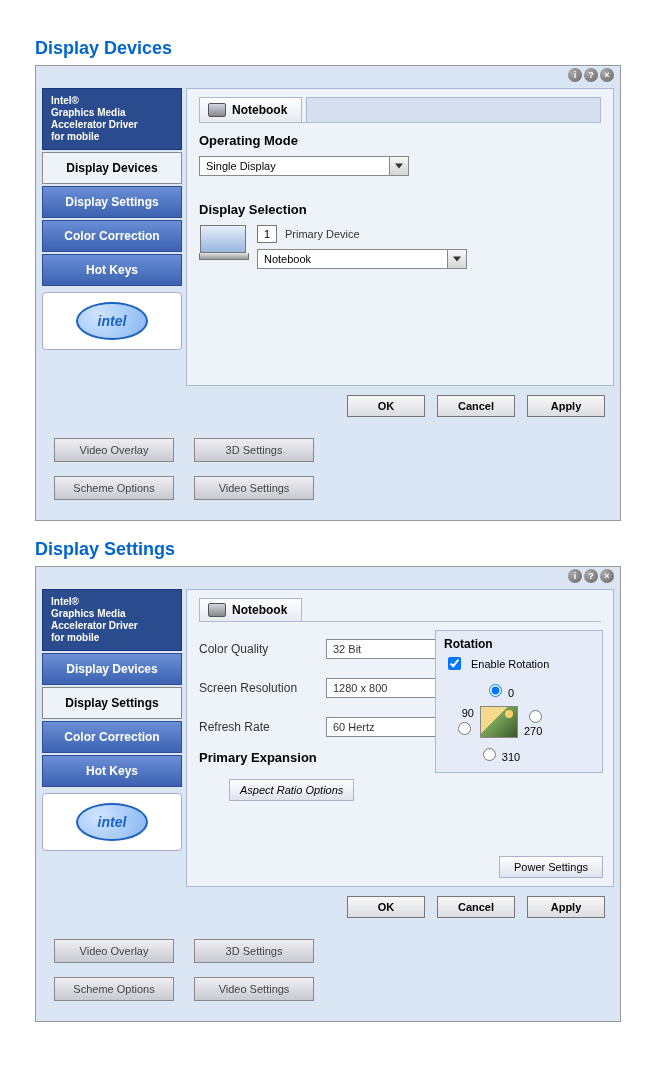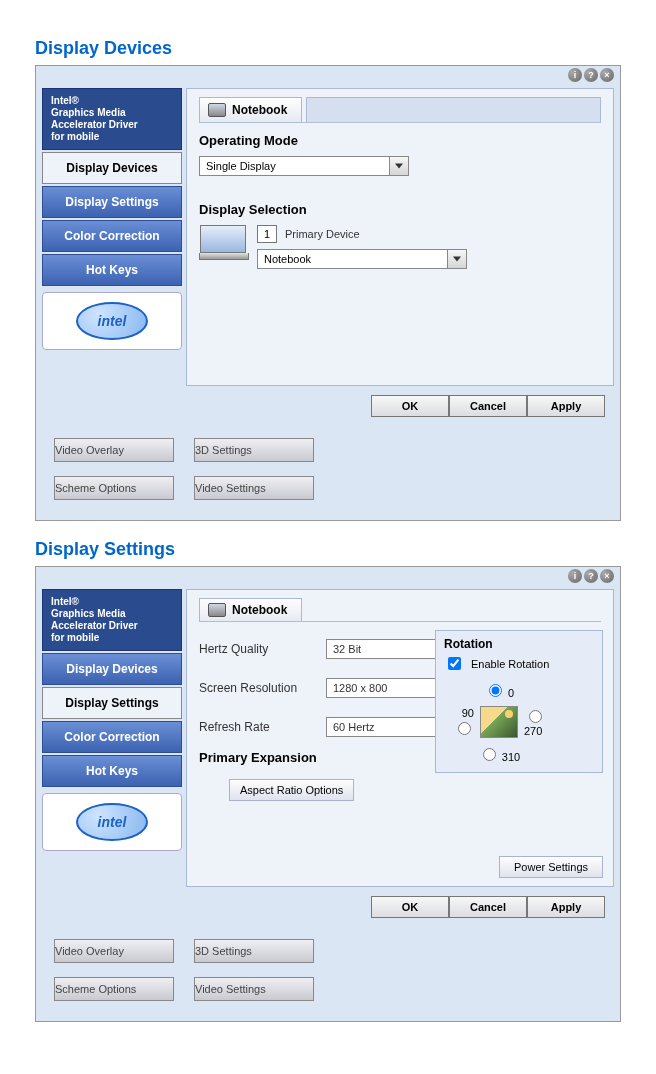--- a/index.html
+++ b/index.html
@@ -202,21 +202,21 @@
     text-align: center;
     font-size: 11px;
     line-height: 16px;
   }
   .pd-label { font-size: 11px; color: #333; }
   .button-row {
     position: absolute;
     right: 8px;
     bottom: -32px;
     display: flex;
-    gap: 0;
+    gap: 12px;
     justify-content: flex-end;
   }
   .action-btn {
     width: 76px;
     background: linear-gradient(#f7f7f7, #dcdde1);
     border: 1px solid #777;
     font-size: 11px;
     text-align: center;
     padding: 4px 0;
     font-weight: bold;
@@ -227,21 +227,21 @@
     grid-template-columns: 120px 120px;
     gap: 14px 20px;
     margin-top: 44px;
     padding: 8px 12px 14px 12px;
   }
   .gray-btn {
     background: linear-gradient(#efeff3, #c9cad1);
     border: 1px solid #888;
     font-size: 11px;
     color: #444;
-    text-align: left;
+    text-align: center;
     padding: 5px 0;
     cursor: pointer;
   }
   .settings-row {
     display: flex;
     align-items: center;
     gap: 10px;
     margin: 5px 0;
     font-size: 12px;
     color: #333;
@@ -294,20 +294,21 @@
     cursor:pointer;
   }
   .asp-btn {
     background: linear-gradient(#fefefe,#dfe3ee);
     border: 1px solid #aab3c9;
     font-size: 11px;
     padding: 4px 10px;
     margin: 6px 0 12px 30px;
     display:inline-block;
     cursor:pointer;
+    font-style:italic;
   }
 </style>
 </head>
 <body>
 
 <div class="section-title">Display Devices</div>
 
 <div class="panel">
   <div class="titlebar-ctrls">
     <div>i</div>
@@ -412,21 +413,21 @@
 
     <div class="content-area" style="min-height:280px;">
       <div class="tab-row">
         <div class="tab">
           <span class="nb-icon"></span>
           <span>Notebook</span>
         </div>
       </div>
 
       <div class="settings-row">
-        <span class="lbl">Hertz Quality</span>
+        <span class="lbl">Color Quality</span>
         <div class="dropdown">
           <div class="val">32 Bit</div>
           <div class="btn">
               <svg viewBox="0 0 10 6">
                 <path d="M0 0 L10 0 L5 6 Z" fill="#333"></path>
               </svg>
             </div>
         </div>
       </div>
       <div class="settings-row">

